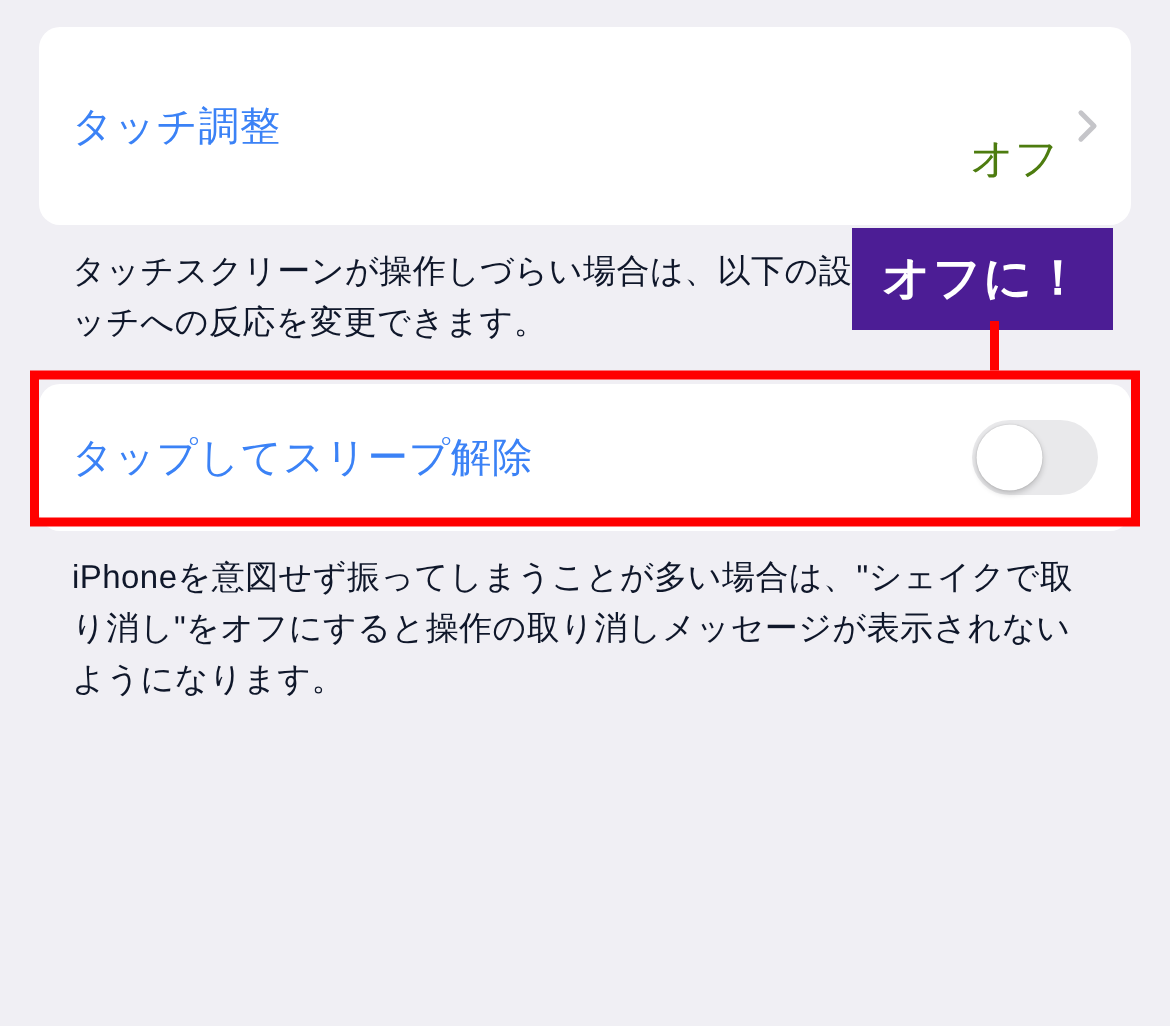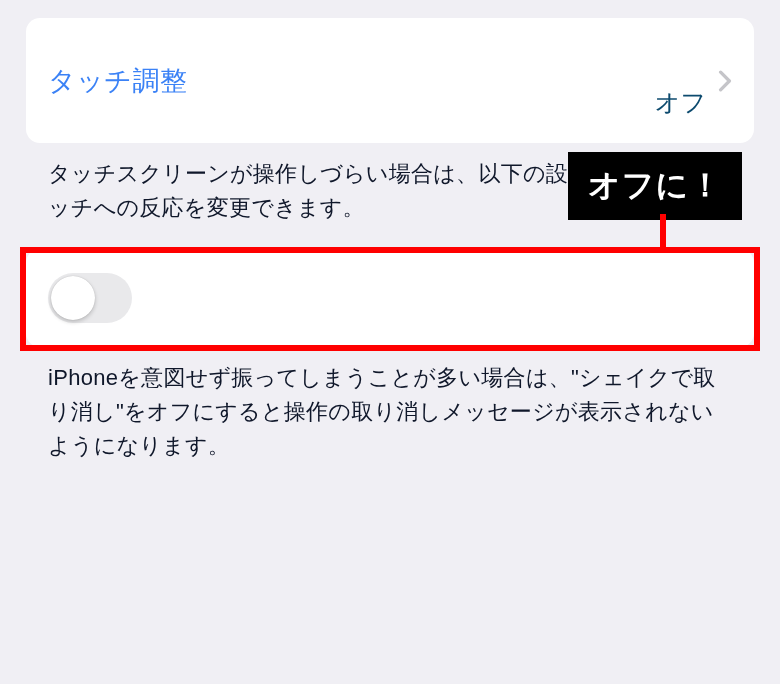--- a/index.html
+++ b/index.html
@@ -26,22 +26,22 @@
     font-size: 27px;
     color: #3b82f6;
     letter-spacing: 0.5px;
   }
   .cell-right {
     display: flex;
     align-items: center;
     gap: 12px;
   }
   .value-text {
-    font-size: 25px;
-    color: #0c4a6e;
+    font-size: 29px;
+    color: #4d7c0f;
     margin-top: 44px;
   }
   .chevron {
     width: 14px;
     height: 22px;
     flex: 0 0 auto;
   }
   .footer-text {
     font-size: 22px;
     line-height: 1.55;
@@ -71,21 +71,21 @@
   .toggle.on .toggle-knob { right: 3px; }
 
   .highlight-box {
     position: absolute;
     border: 6px solid #ff0000;
     z-index: 5;
     pointer-events: none;
   }
   .callout-badge {
     position: absolute;
-    background: #000000;
+    background: #4c1d95;
     color: #ffffff;
     font-size: 32px;
     font-weight: 700;
     padding: 12px 20px;
     letter-spacing: 1px;
     z-index: 6;
   }
   .callout-line {
     position: absolute;
     width: 6px;
@@ -103,20 +103,21 @@
     <div class="cell-right">
       <span class="value-text">オフ</span>
       <svg class="chevron" viewBox="0 0 12 20">
         <polyline points="2,2 10,10 2,18" fill="none" stroke="#c5c5c9" stroke-width="3" stroke-linecap="round" stroke-linejoin="round"></polyline>
       </svg>
     </div>
   </div>
   <div class="footer-text">タッチスクリーンが操作しづらい場合は、以下の設定を調整してタッチへの反応を変更できます。</div>
 
   <div class="cell">
+    <span class="cell-title">タップしてスリープ解除</span>
     <div class="toggle off">
       <div class="toggle-knob"></div>
     </div>
   </div>
 
   <div class="footer-text">iPhoneを意図せず振ってしまうことが多い場合は、"シェイクで取り消し"をオフにすると操作の取り消しメッセージが表示されないようになります。</div>
 
 </div>
 
 <div class="highlight-box" style="left:20px; top:247px; width:740px; height:104px;"></div>

